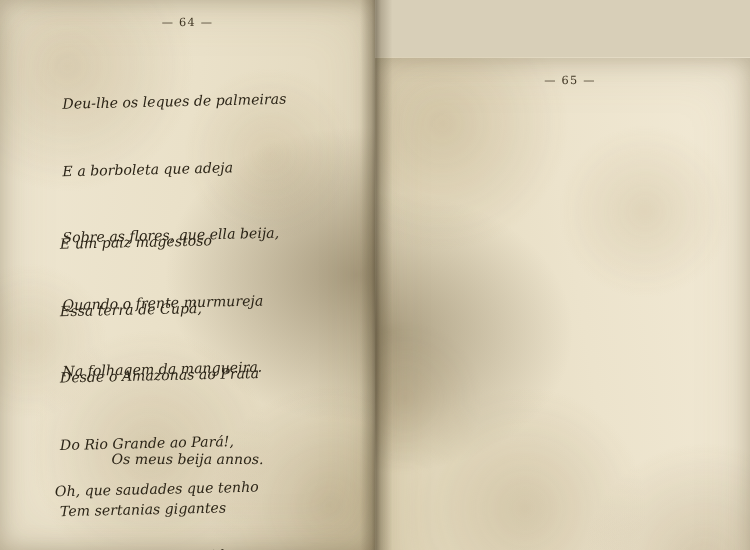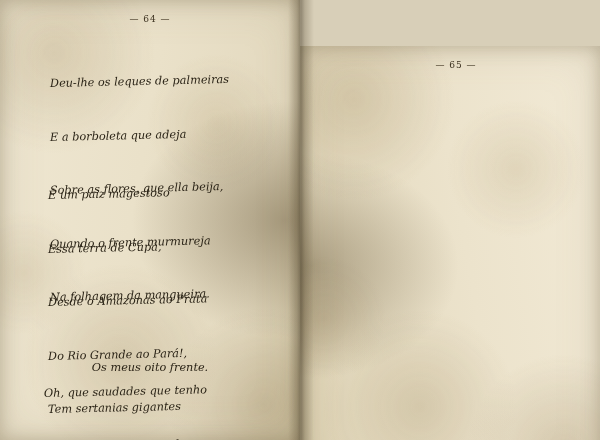--- a/index.html
+++ b/index.html
@@ -154,21 +154,21 @@
       <span class="ln">Essa terra de Cupá,</span>
       <span class="ln">Desde o Amazonas ao Prata</span>
       <span class="ln">Do Rio Grande ao Pará!,</span>
       <span class="ln">Tem sertanias gigantes</span>
       
       
       
     </div>
 
     <div class="hand" id="lheading">
-      <div class="heading">Os meus oito frente.</div>
+      <div class="heading">Os meus beija annos.</div>
       <span class="rule"></span>
     </div>
 
     <div class="hand slant" id="lblock3">
       <span class="ln">Oh, que saudades que tenho</span>
       <span class="ln">Da aurora da minha vida,</span>
       
     </div>
 
     <div class="edge"></div>

